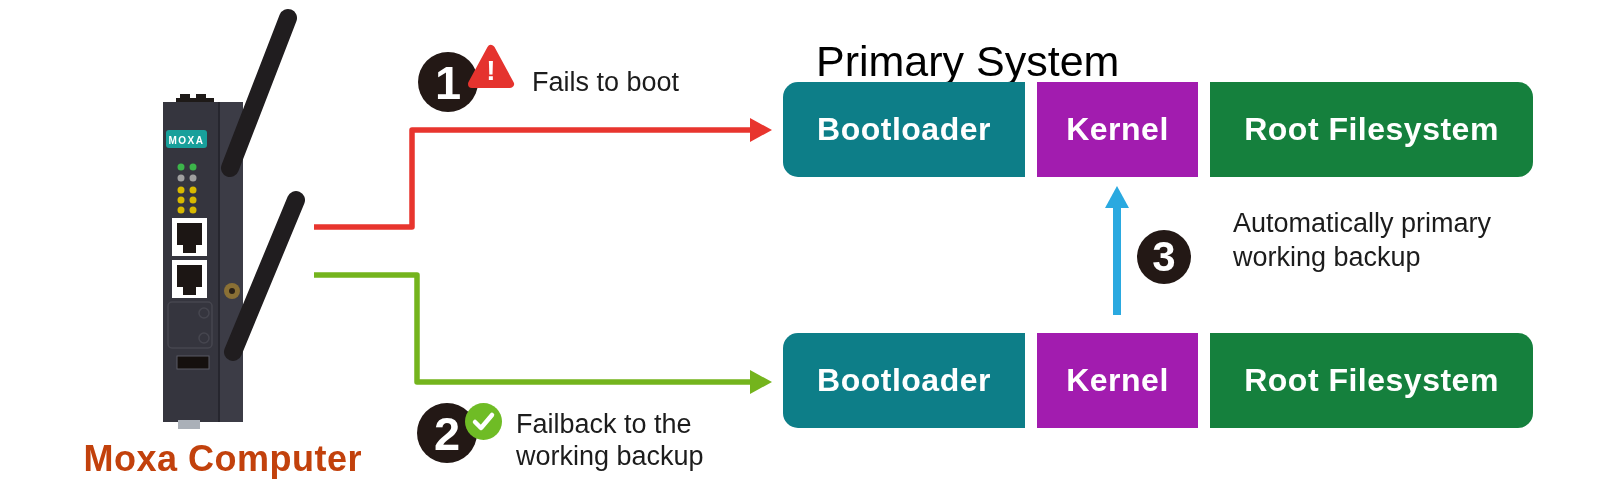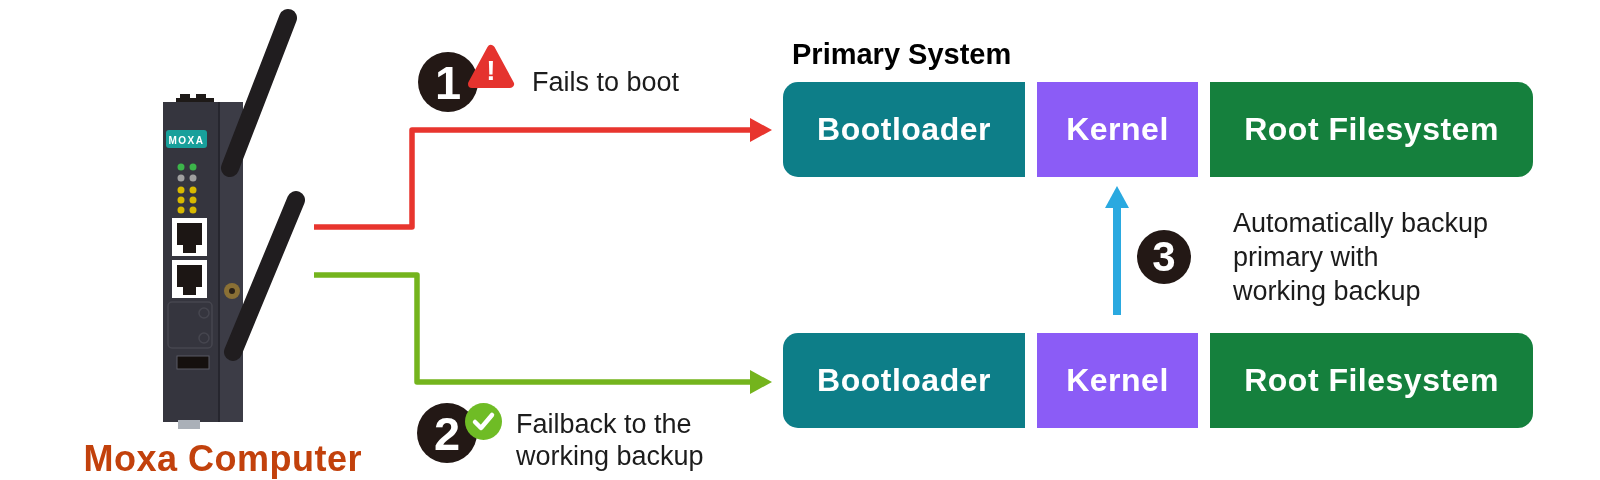--- a/index.html
+++ b/index.html
@@ -9,24 +9,24 @@
   }
   .abs{position:absolute;}
   svg{display:block;}
   
   .bar{position:absolute;left:783px;width:750px;height:95px;display:flex;gap:12px;}
   .bar-primary{top:82px;}
   .bar-backup{top:333px;}
   .seg{display:flex;align-items:center;justify-content:center;color:#fff;
        font-weight:bold;font-size:32px;letter-spacing:0.5px;}
   .seg-bootloader{width:248px;background:#0d7e88;border-radius:15px 0 0 15px;}
-  .seg-kernel{width:165px;background:#8b5cf6;align-items:center;}
+  .seg-kernel{width:165px;background:#a21caf;align-items:center;}
   .seg-rootfs{width:331px;background:#15803d;border-radius:0 15px 15px 0;}
   
-  .sys-title{position:absolute;left:792px;font-size:29px;font-weight:bold;color:#000;line-height:1;}
+  .sys-title{position:absolute;left:816px;font-size:43px;font-weight:normal;color:#000;line-height:1;}
   .title-primary{top:40px;}
   .title-backup{top:291px;}
   
   .badge{position:absolute;border-radius:50%;background:#231815;color:#fff;
          display:flex;align-items:center;justify-content:center;font-weight:bold;}
   .badge-1{left:418px;top:52px;width:60px;height:60px;font-size:47px;}
   .badge-2{left:417px;top:403px;width:60px;height:60px;font-size:47px;}
   .badge-3{left:1137px;top:230px;width:54px;height:54px;font-size:42px;}
   
   .step-text{position:absolute;color:#1c1c1c;font-size:27px;line-height:33px;white-space:nowrap;}
@@ -168,18 +168,17 @@
   </svg>
   <div class="step-text text-2">
     <div>Failback to the</div>
     <div>working backup</div>
   </div>
 
   <div class="badge badge-3">
     <span>3</span>
   </div>
   <div class="step-text text-3">
-    <div>Automatically backup</div>
-    <div>primary with</div>
+    <div>Automatically primary</div>
     <div>working backup</div>
   </div>
 
 </div>
 
 </body></html>

